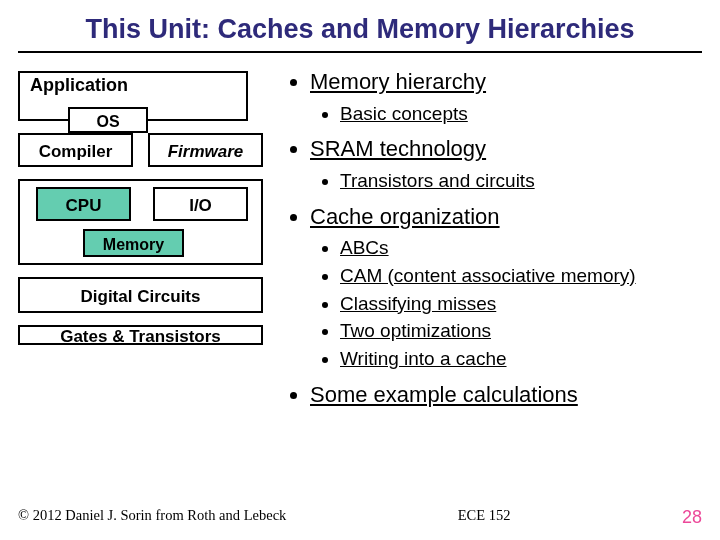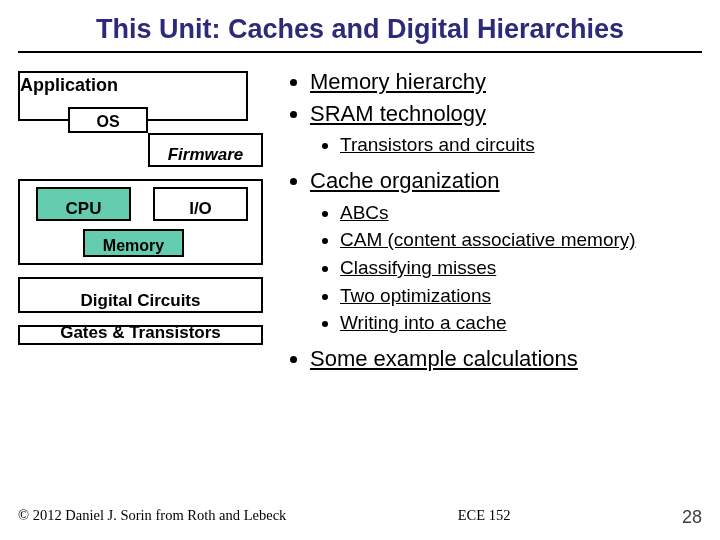--- a/index.html
+++ b/index.html
@@ -48,24 +48,24 @@
     border: 2.5px solid #000;
     background: #fff;
     box-sizing: border-box;
     font-family: "Trebuchet MS", "Arial", sans-serif;
     display: flex;
     align-items: flex-start;
     justify-content: center;
     padding-top: 2px;
   }
   .box.center-v {
-    align-items: flex-end;
+    align-items: center;
     padding-top: 4px;
   }
-  .box.tl { justify-content: flex-start; padding-left: 0; }
+  .box.tl { justify-content: flex-start; padding-left: 10px; }
   .hl { background: #64cdb0; }
   .bullets {
     flex: 1;
     font-family: "Trebuchet MS", "Arial", sans-serif;
     font-size: 22px;
     line-height: 1.35;
     text-decoration: underline;
   }
   .bullets ul { list-style: disc; margin: 0; padding-left: 22px; }
   .bullets ul ul { font-size: 19px; list-style: disc; padding-left: 30px; margin: 4px 0 8px 0; }
@@ -74,41 +74,44 @@
     position: absolute;
     bottom: 12px;
     left: 18px;
     right: 18px;
     font-family: "Times New Roman", serif;
     font-size: 14.5px;
     display: flex;
     justify-content: space-between;
     align-items: flex-start;
   }
-  .footer .pagenum { font-family: "Trebuchet MS", "Arial", sans-serif; color: #404040; font-size: 18px; }
+  .footer .pagenum { font-family: "Trebuchet MS", "Arial", sans-serif; color: #ec4899; font-size: 18px; }
 </style>
 </head>
 <body>
 
 <div class="slide">
-  <h1 class="title">This Unit: Caches and Digital Hierarchies</h1>
+  <h1 class="title">This Unit: Caches and Memory Hierarchies</h1>
   <div class="hr"></div>
 
   <div class="body">
 
     <div class="diagram">
 
       <div class="box tl" style="left:0px; top:0px; width:230px; height:50px; font-size:18px; font-weight:bold;">
         <span>Application</span>
       </div>
 
       <div class="box center-v" style="left:50px; top:36px; width:80px; height:26px; font-size:16px; font-weight:bold;">
         <span>OS</span>
       </div>
 
+      <div class="box center-v" style="left:0px; top:62px; width:115px; height:34px; font-size:17px; font-weight:bold;">
+        <span>Compiler</span>
+      </div>
       <div class="box center-v" style="left:130px; top:62px; width:115px; height:34px; font-size:17px; font-weight:bold;font-style:italic;">
         <span>Firmware</span>
       </div>
 
       <div class="box" style="left:0px; top:108px; width:245px; height:86px;"></div>
 
       <div class="box center-v hl" style="left:18px; top:116px; width:95px; height:34px; font-size:17px; font-weight:bold;">
         <span>CPU</span>
       </div>
 
@@ -126,20 +129,23 @@
 
       <div class="box center-v" style="left:0px; top:254px; width:245px; height:20px; font-size:17px; font-weight:bold;">
         <span>Gates &amp; Transistors</span>
       </div>
     </div>
 
     <div class="bullets">
       <ul>
         <li>
           <span>Memory hierarchy</span>
+          <ul>
+            <li>Basic concepts</li>
+          </ul>
         </li>
         <li>
           <span>SRAM technology</span>
           <ul>
             <li>Transistors and circuits</li>
           </ul>
         </li>
         <li>
           <span>Cache organization</span>
           <ul>

